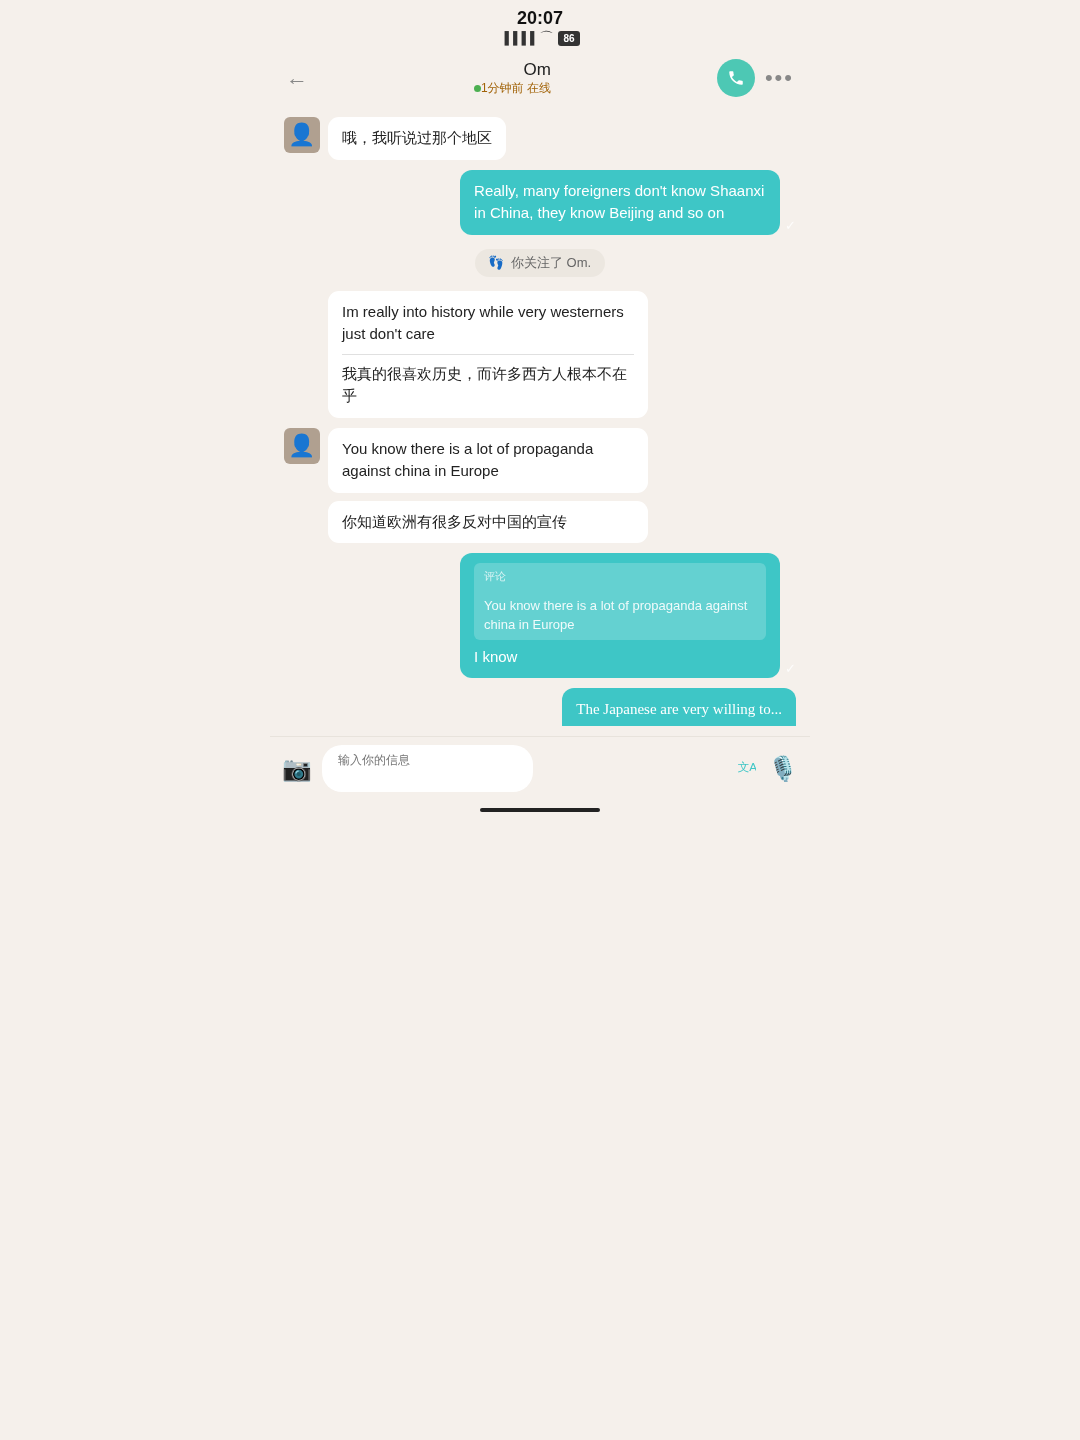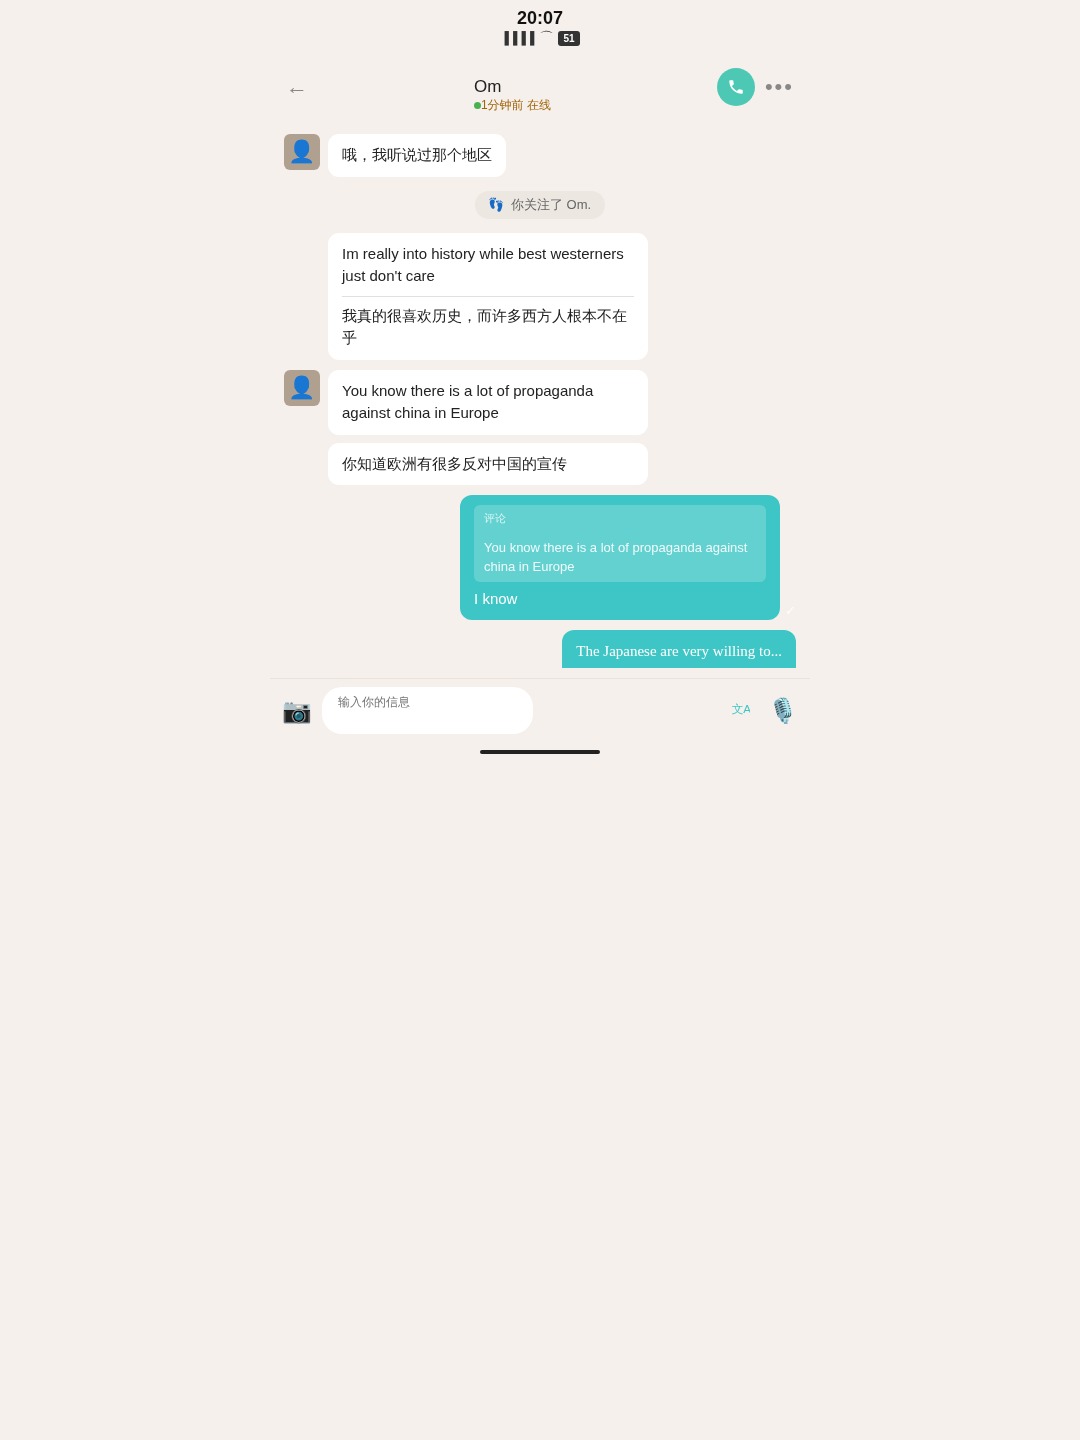--- a/index.html
+++ b/index.html
@@ -59,22 +59,21 @@
       justify-content: space-between;
       padding: 8px 16px 10px;
       background: #f5f0eb;
     }
     .header-back {
       font-size: 22px;
       color: #888;
       cursor: pointer;
     }
     .header-center {
-      text-align: left;
-      margin-top: 18px;
+      text-align: right;
     }
     .header-name {
       font-size: 17px;
       font-weight: 500;
       color: #222;
     }
     .header-status {
       font-size: 12px;
       color: #a16207;
       display: flex;
@@ -252,21 +251,21 @@
       border: none;
       outline: none;
       position: relative;
     }
     .input-wrapper {
       flex: 1;
       position: relative;
     }
     .input-translate-btn {
       position: absolute;
-      right: 8px;
+      right: 2px;
       top: 50%;
       transform: translateY(-50%);
       font-size: 18px;
       color: #8b5cf6;
       background: none;
       border: none;
       cursor: pointer;
     }
     .mic-btn {
       font-size: 24px;
@@ -298,21 +297,21 @@
     }
   </style>
 </head>
 <body>
 
 <div class="status-bar">
   <span class="status-time">20:07</span>
   <div class="status-icons">
     <span class="signal-icon">▐▐▐▐</span>
     <span class="wifi-icon">⌒</span>
-    <span class="battery-box">51</span>
+    <span class="battery-box">86</span>
   </div>
 </div>
 
 <div class="header">
   <div class="header-back">←</div>
   <div class="header-center">
     <div class="header-name">Om</div>
     <div class="header-status">
       <span class="online-dot"></span>
       <span>1分钟前 在线</span>
@@ -330,32 +329,38 @@
 
 <div class="chat-area">
 
   <div class="row-left">
     <div class="avatar avatar-person">👤</div>
     <div class="bubble-left">
       <span>哦，我听说过那个地区</span>
     </div>
   </div>
 
+  <div class="row-right">
+    <div class="bubble-right">
+      <span>Really, many foreigners don't know Shaanxi in China, they know Beijing and so on</span>
+    </div>
+    <span class="check-mark">✓</span>
+  </div>
 
   <div class="system-row">
     <div class="system-bubble">
       <span>👣</span>
       <span>你关注了 Om.</span>
     </div>
   </div>
 
   <div class="row-left">
     <div style="width:36px;flex-shrink:0;"></div>
     <div class="bubble-left">
-      <span>Im really into history while best westerners just don't care</span>
+      <span>Im really into history while very westerners just don't care</span>
       <hr class="bubble-divider">
       <span>我真的很喜欢历史，而许多西方人根本不在乎</span>
     </div>
   </div>
 
   <div class="row-left">
     <div class="avatar avatar-person">👤</div>
     <div style="display:flex;flex-direction:column;gap:8px;max-width:320px;">
       <div class="bubble-left">
         <span>You know there is a lot of propaganda against china in Europe</span>

